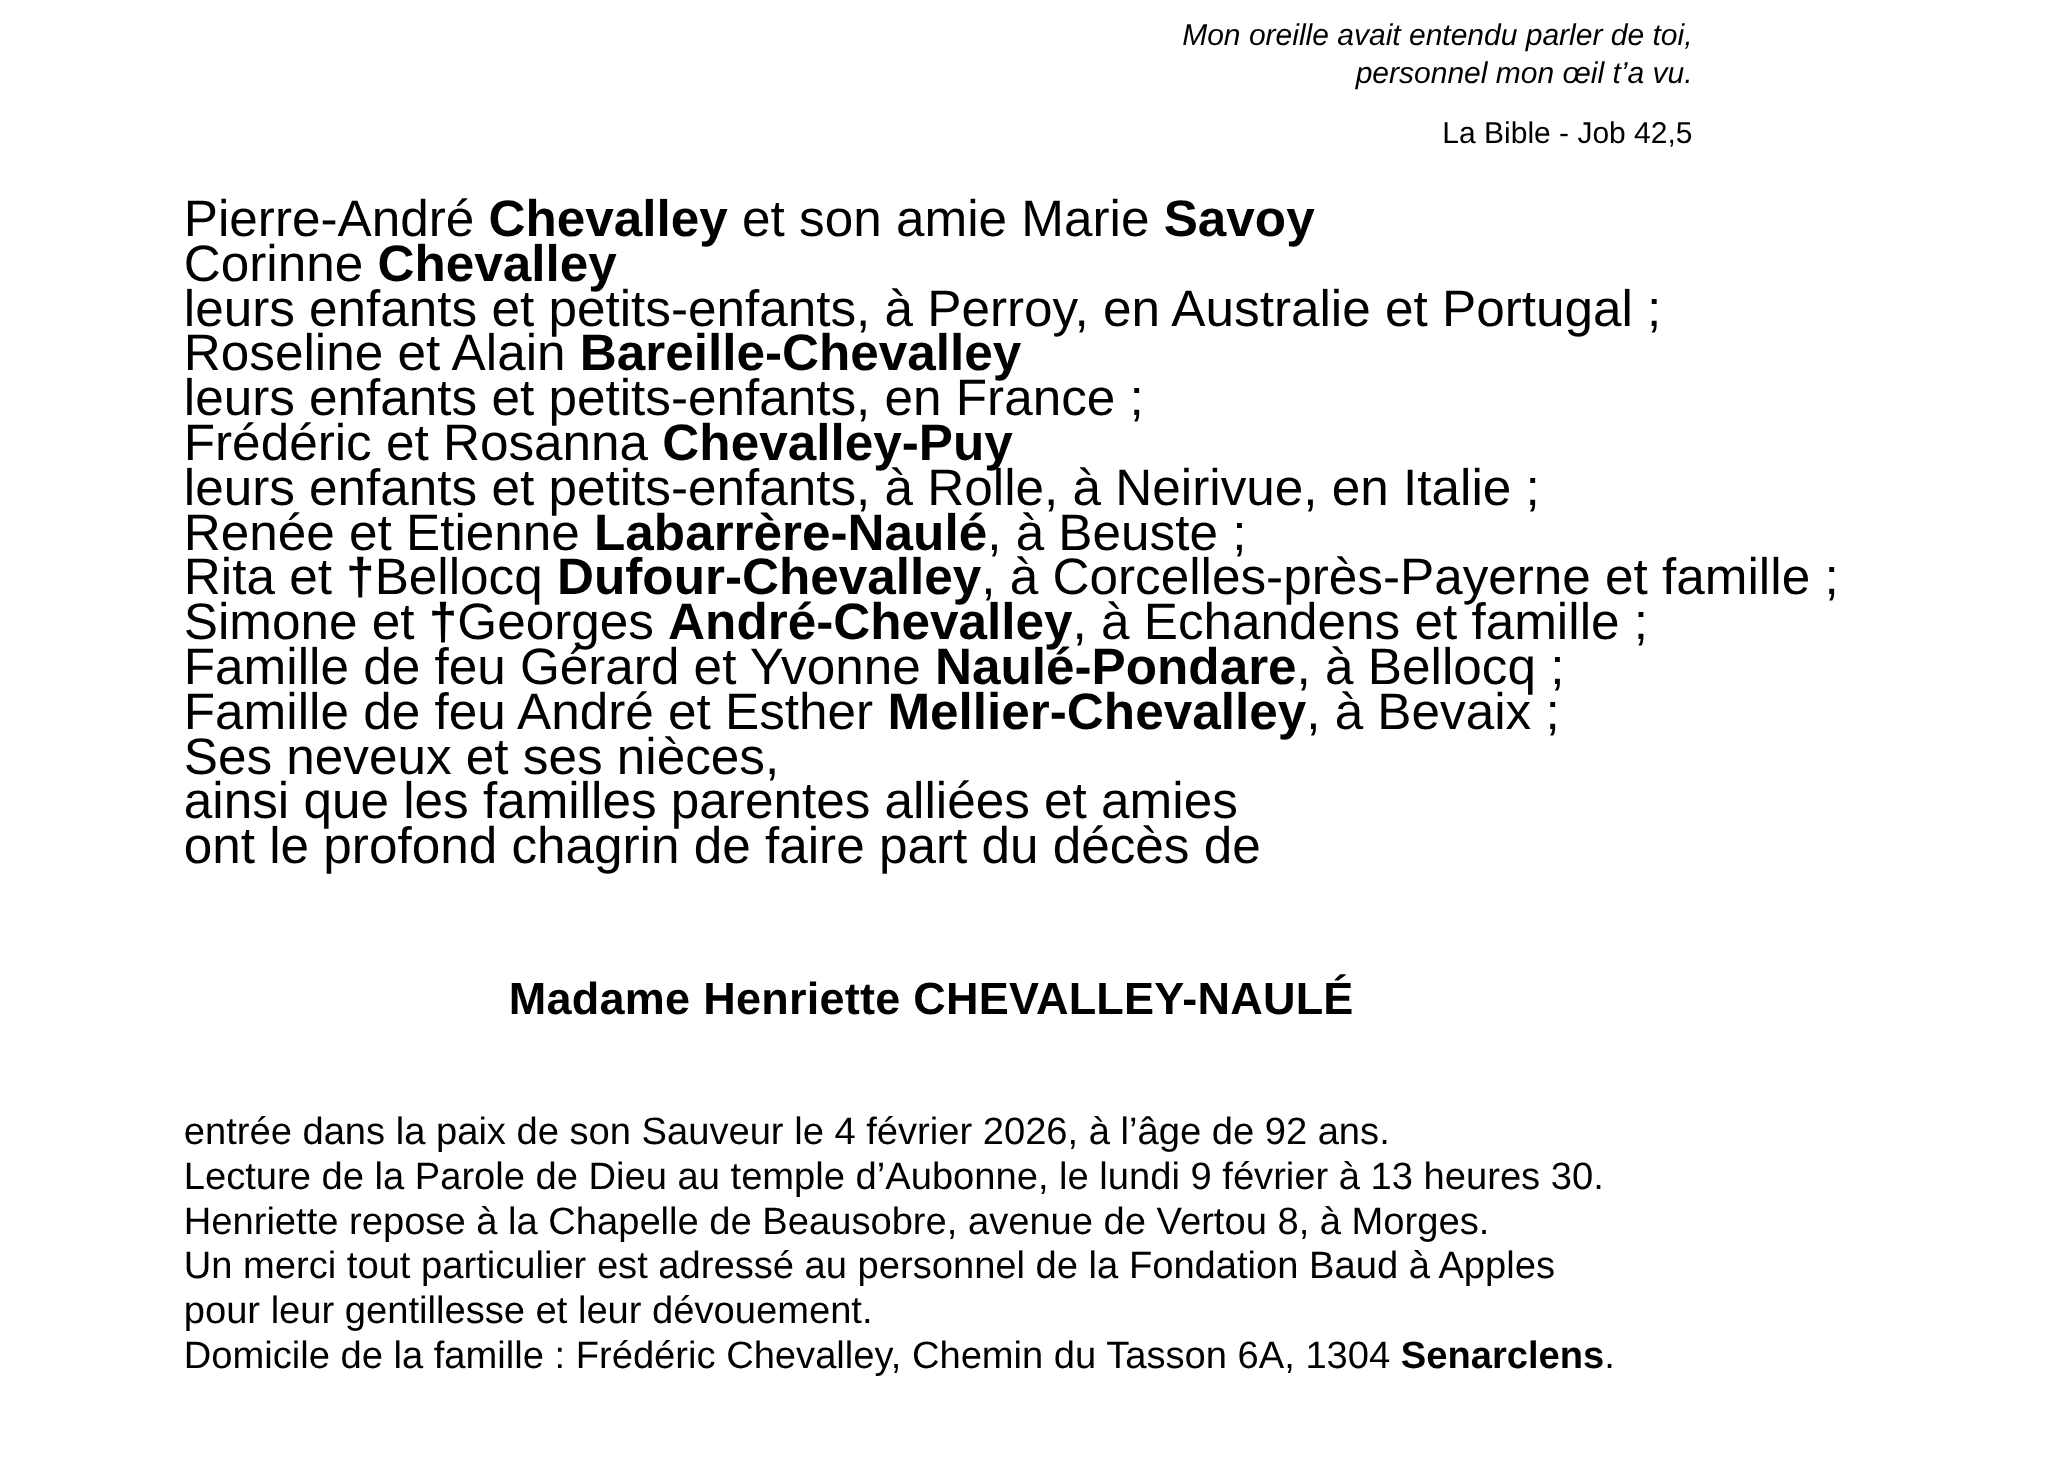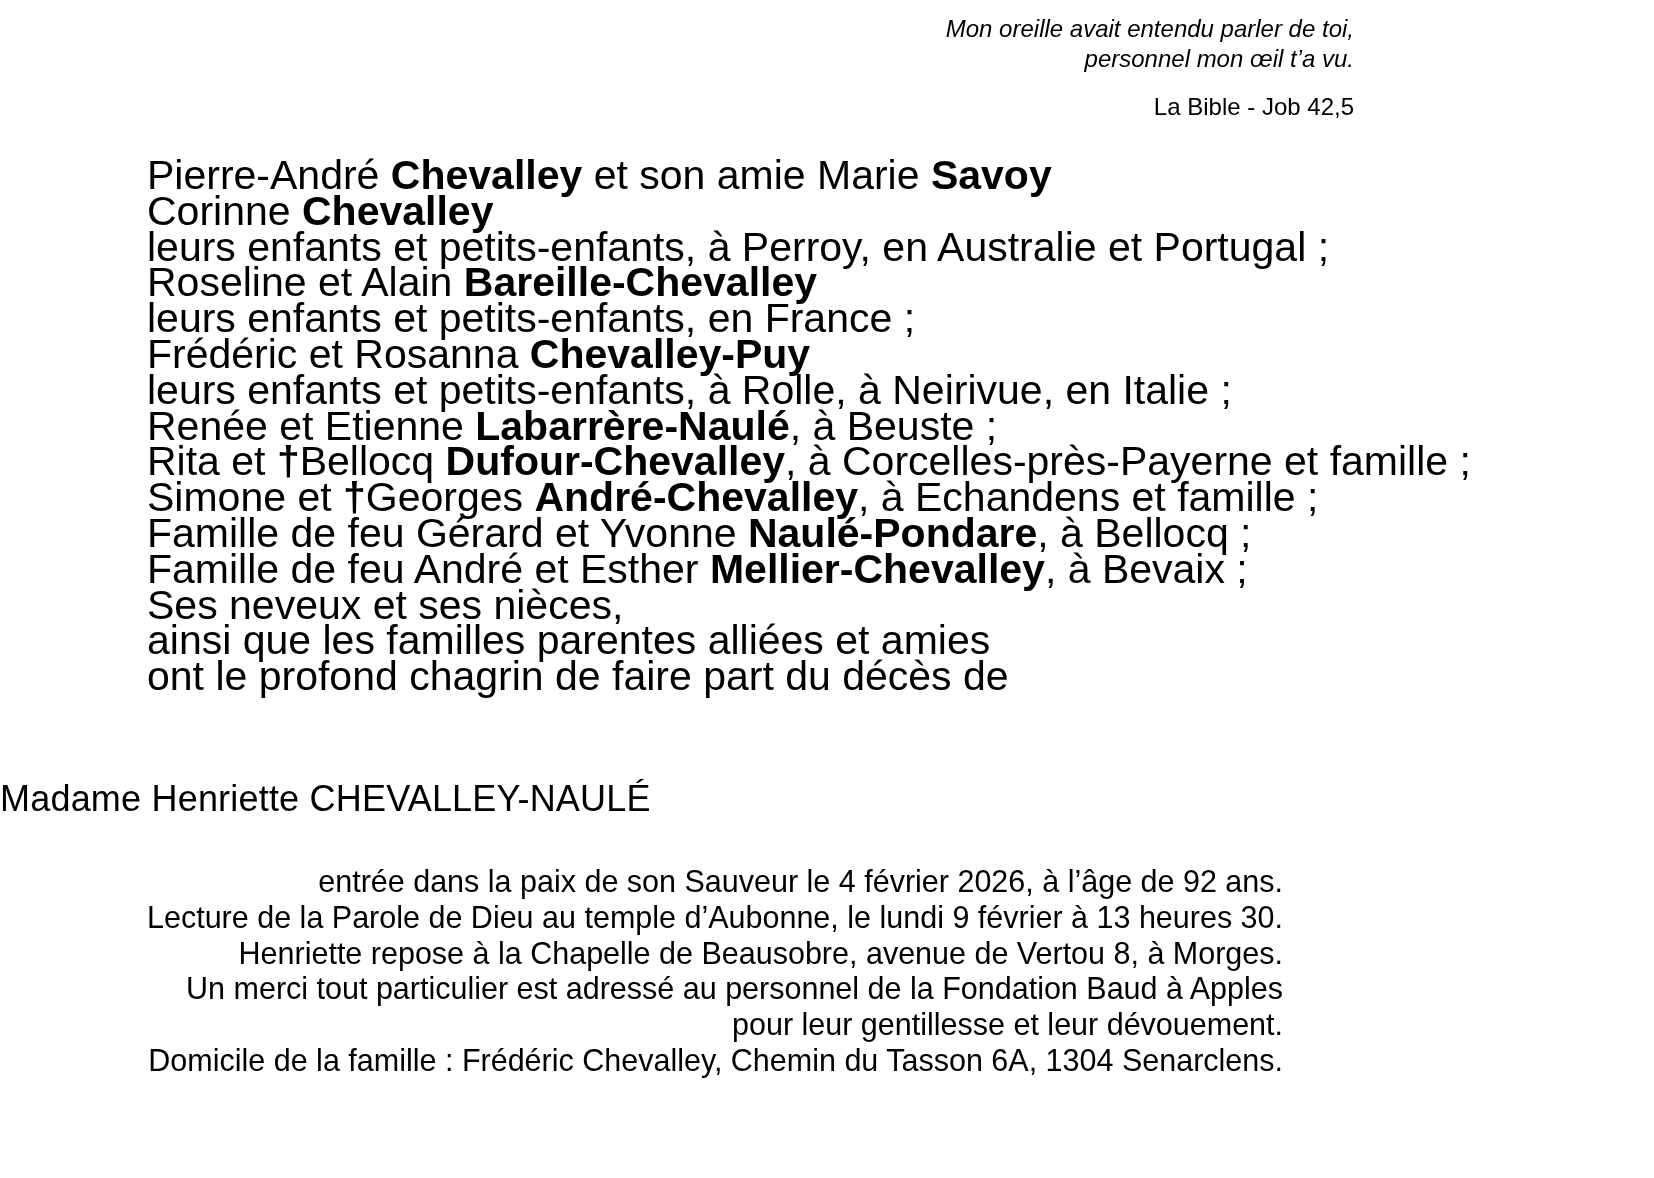--- a/index.html
+++ b/index.html
@@ -51,39 +51,38 @@
   }
   .family-block b {
     font-weight: bold;
   }
   
   .deceased {
     position: absolute;
     top: 778px;
     left: 0;
     width: 1490px;
-    text-align: left;
+    text-align: center;
     font-size: 36px;
-    font-weight: normal;
+    font-weight: bold;
     letter-spacing: 0.2px;
   }
   
   .details {
     position: absolute;
-    top: 864px;
+    top: 888px;
     left: 147px;
     font-size: 30.5px;
     line-height: 35.8px;
-    text-align: right;
   }
   .details .line {
     white-space: nowrap;
   }
   .details b {
-    font-weight: normal;
+    font-weight: bold;
   }
 </style>
 </head>
 <body>
 
 <div class="page">
 
   <div class="epigraph">
     <div class="quote-line">Mon oreille avait entendu parler de toi,</div>
     <div class="quote-line">personnel mon œil t’a vu.</div>

